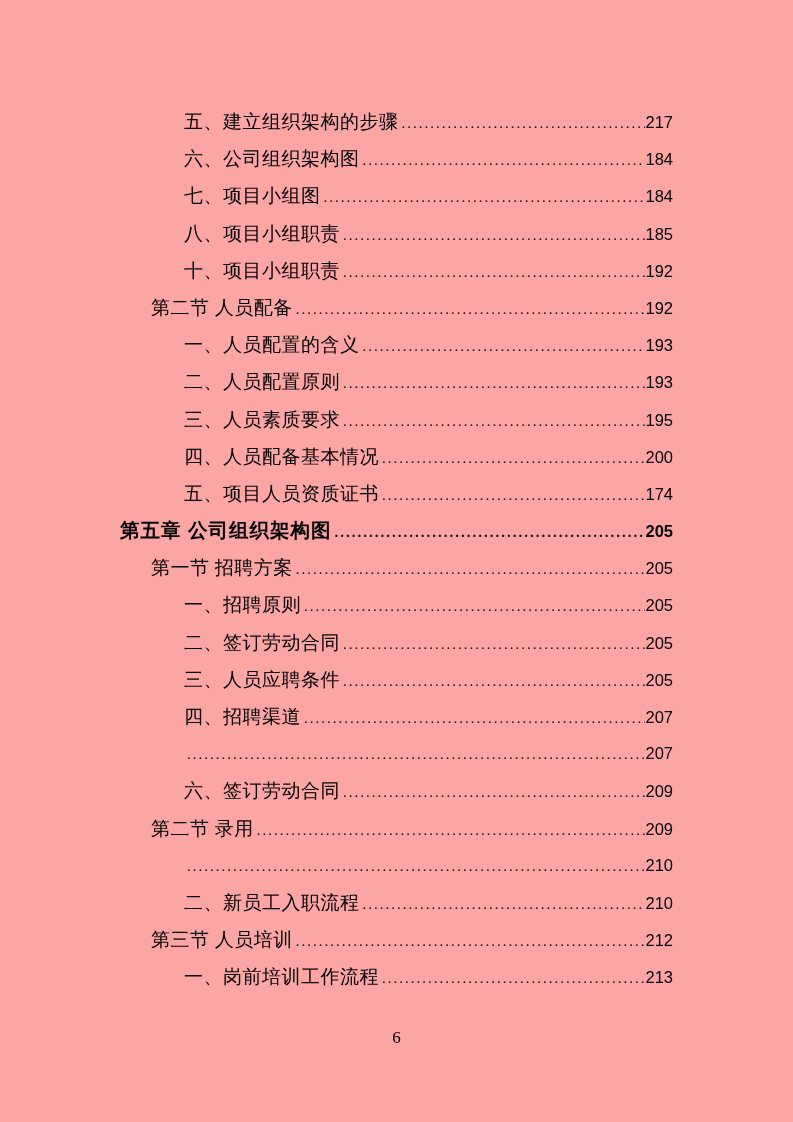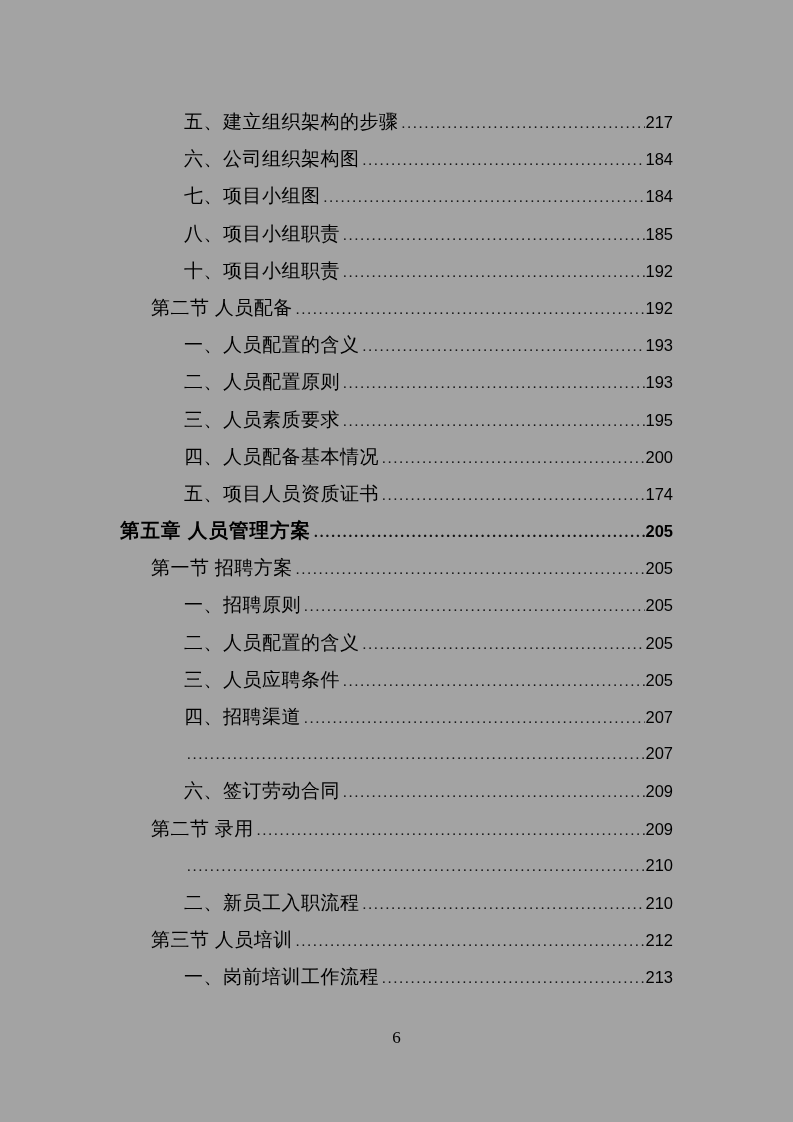--- a/index.html
+++ b/index.html
@@ -4,21 +4,21 @@
 <style>
   html, body {
     margin: 0;
     padding: 0;
     background: #ffffff;
   }
   .page {
     position: relative;
     width: 793px;
     height: 1122px;
-    background: #a3a3a3;
+    background: #fca5a5;
     color: #000000;
     font-family: "Liberation Serif", "DejaVu Serif", serif;
     overflow: hidden;
   }
   .toc {
     position: absolute;
     left: 120px;
     top: 103px;
     width: 553px;
   }
@@ -127,36 +127,36 @@
       <span class="toc-label">四、人员配备基本情况</span>
       <span class="toc-leader">............................................................................................................................................................................................................................</span>
       <span class="toc-page">200</span>
     </div>
       <div class="toc-row level-item">
       <span class="toc-label">五、项目人员资质证书</span>
       <span class="toc-leader">............................................................................................................................................................................................................................</span>
       <span class="toc-page">174</span>
     </div>
       <div class="toc-row level-chapter">
-      <span class="toc-label">第五章 人员管理方案</span>
+      <span class="toc-label">第五章 公司组织架构图</span>
       <span class="toc-leader">............................................................................................................................................................................................................................</span>
       <span class="toc-page">205</span>
     </div>
       <div class="toc-row level-section">
       <span class="toc-label">第一节 招聘方案</span>
       <span class="toc-leader">............................................................................................................................................................................................................................</span>
       <span class="toc-page">205</span>
     </div>
       <div class="toc-row level-item">
       <span class="toc-label">一、招聘原则</span>
       <span class="toc-leader">............................................................................................................................................................................................................................</span>
       <span class="toc-page">205</span>
     </div>
       <div class="toc-row level-item">
-      <span class="toc-label">二、人员配置的含义</span>
+      <span class="toc-label">二、签订劳动合同</span>
       <span class="toc-leader">............................................................................................................................................................................................................................</span>
       <span class="toc-page">205</span>
     </div>
       <div class="toc-row level-item">
       <span class="toc-label">三、人员应聘条件</span>
       <span class="toc-leader">............................................................................................................................................................................................................................</span>
       <span class="toc-page">205</span>
     </div>
       <div class="toc-row level-item">
       <span class="toc-label">四、招聘渠道</span>

